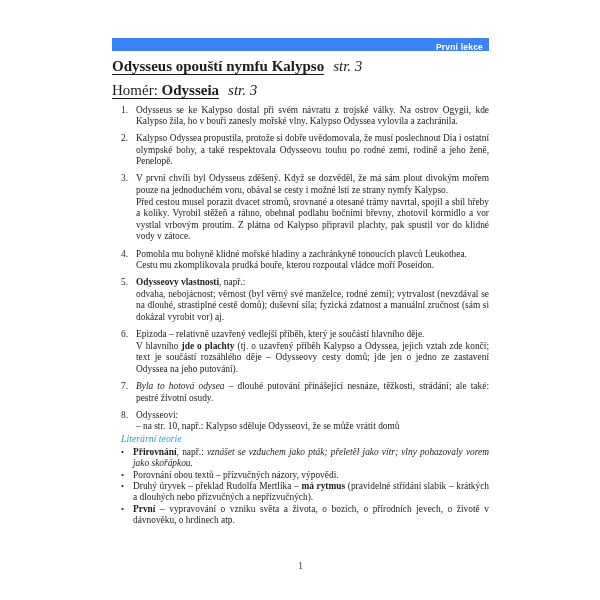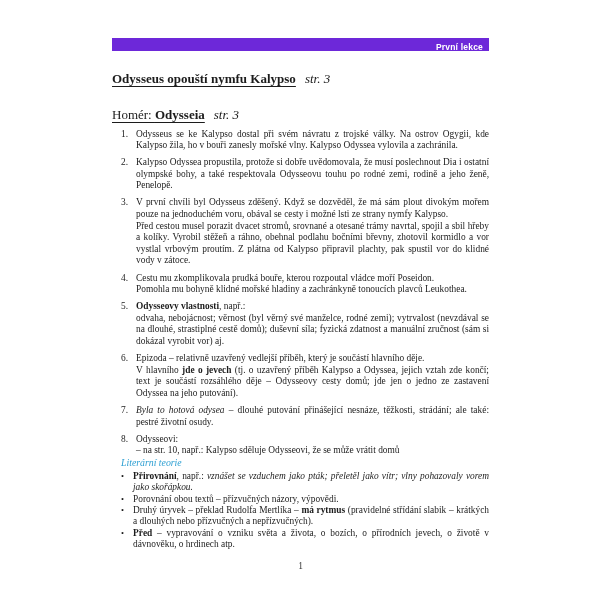--- a/index.html
+++ b/index.html
@@ -32,22 +32,22 @@
     box-sizing: border-box;
   }
   .banner-label {
     color: #ffffff;
     font-family: "Liberation Sans", sans-serif;
     font-weight: bold;
     font-size: 8.5px;
     letter-spacing: 0.2px;
   }
   .title-line {
-    font-size: 13px;
-    margin-top: 19px;
+    font-size: 15px;
+    margin-top: 7px;
     line-height: 17px;
     white-space: nowrap;
   }
   .title-line .i { margin-left: 9px; }
   .b { font-weight: bold; }
   .i { font-style: italic; }
   .u { text-decoration: underline; text-underline-offset: 2.5px; }
   .numbered-list {
     margin-top: 4px;
     font-size: 9.4px;
@@ -99,21 +99,21 @@
     font-size: 9.5px;
     color: #333333;
   }
 </style>
 </head>
 <body>
 
 <div class="page">
   <div class="content">
 
-    <div class="banner" style="background: #6d28d9;">
+    <div class="banner" style="background: #3b82f6;">
       <span class="banner-label">První lekce</span>
     </div>
 
     <div id="titles">
         <div class="title-line"><span class="b u">Odysseus opouští nymfu Kalypso</span><span class="i">str. 3</span></div>
         <div class="title-line"><span class="u">Homér: </span><span class="b u">Odysseia</span><span class="i">str. 3</span></div>
       </div>
 
     <div id="numbered-list" class="numbered-list">
         <div class="item">
@@ -131,36 +131,36 @@
         <div class="item">
           <span class="item-number">3.</span>
           <div class="item-body">
             <div class="para"><span>V první chvíli byl Odysseus zděšený. Když se dozvěděl, že má sám plout divokým mořem pouze na jednoduchém voru, obával se cesty i možné lsti ze strany nymfy Kalypso.</span></div>
             <div class="para"><span>Před cestou musel porazit dvacet stromů, srovnané a otesané trámy navrtal, spojil a sbil hřeby a kolíky. Vyrobil stěžeň a ráhno, obehnal podlahu bočními břevny, zhotovil kormidlo a vor vystlal vrbovým proutím. Z plátna od Kalypso připravil plachty, pak spustil vor do klidné vody v zátoce.</span></div>
           </div>
         </div>
         <div class="item">
           <span class="item-number">4.</span>
           <div class="item-body">
+            <div class="para"><span>Pomohla mu bohyně klidné mořské hladiny a zachránkyně tonoucích plavců Leukothea.</span></div>
             <div class="para"><span>Cestu mu zkomplikovala prudká bouře, kterou rozpoutal vládce moří Poseidon.</span></div>
-            <div class="para"><span>Pomohla mu bohyně klidné mořské hladiny a zachránkyně tonoucích plavců Leukothea.</span></div>
           </div>
         </div>
         <div class="item">
           <span class="item-number">5.</span>
           <div class="item-body">
             <div class="para"><span class="b">Odysseovy vlastnosti</span><span>, např.:</span></div>
             <div class="para"><span>odvaha, nebojácnost; věrnost (byl věrný své manželce, rodné zemi); vytrvalost (nevzdával se na dlouhé, strastiplné cestě domů); duševní síla; fyzická zdatnost a manuální zručnost (sám si dokázal vyrobit vor) aj.</span></div>
           </div>
         </div>
         <div class="item">
           <span class="item-number">6.</span>
           <div class="item-body">
             <div class="para"><span>Epizoda – relativně uzavřený vedlejší příběh, který je součástí hlavního děje.</span></div>
-            <div class="para"><span>V hlavního </span><span class="b">jde o jevech</span><span> (tj. o uzavřený příběh Kalypso a Odyssea, jejich vztah zde končí; text je součástí rozsáhlého děje – Odysseovy cesty domů; jde jen o jedno ze zastavení Odyssea na jeho putování).</span></div>
+            <div class="para"><span>V hlavního </span><span class="b">jde o plachty</span><span> (tj. o uzavřený příběh Kalypso a Odyssea, jejich vztah zde končí; text je součástí rozsáhlého děje – Odysseovy cesty domů; jde jen o jedno ze zastavení Odyssea na jeho putování).</span></div>
           </div>
         </div>
         <div class="item">
           <span class="item-number">7.</span>
           <div class="item-body">
             <div class="para"><span class="i">Byla to hotová odysea</span><span> – dlouhé putování přinášející nesnáze, těžkosti, strádání; ale také: pestré životní osudy.</span></div>
           </div>
         </div>
         <div class="item">
           <span class="item-number">8.</span>
@@ -181,20 +181,20 @@
         <div class="bullet">
           <span class="bullet-marker">•</span>
           <div class="bullet-body"><span>Porovnání obou textů – přízvučných názory, výpovědi.</span></div>
         </div>
         <div class="bullet">
           <span class="bullet-marker">•</span>
           <div class="bullet-body"><span>Druhý úryvek – překlad Rudolfa Mertlíka – </span><span class="b">má rytmus</span><span> (pravidelné střídání slabik – krátkých a dlouhých nebo přízvučných a nepřízvučných).</span></div>
         </div>
         <div class="bullet">
           <span class="bullet-marker">•</span>
-          <div class="bullet-body"><span class="b">Před</span><span> – vypravování o vzniku světa a života, o bozích, o přírodních jevech, o životě v dávnověku, o hrdinech atp.</span></div>
+          <div class="bullet-body"><span class="b">První</span><span> – vypravování o vzniku světa a života, o bozích, o přírodních jevech, o životě v dávnověku, o hrdinech atp.</span></div>
         </div>
       </div>
 
   </div>
 
   <div class="page-number">1</div>
 </div>
 
 </body></html>

